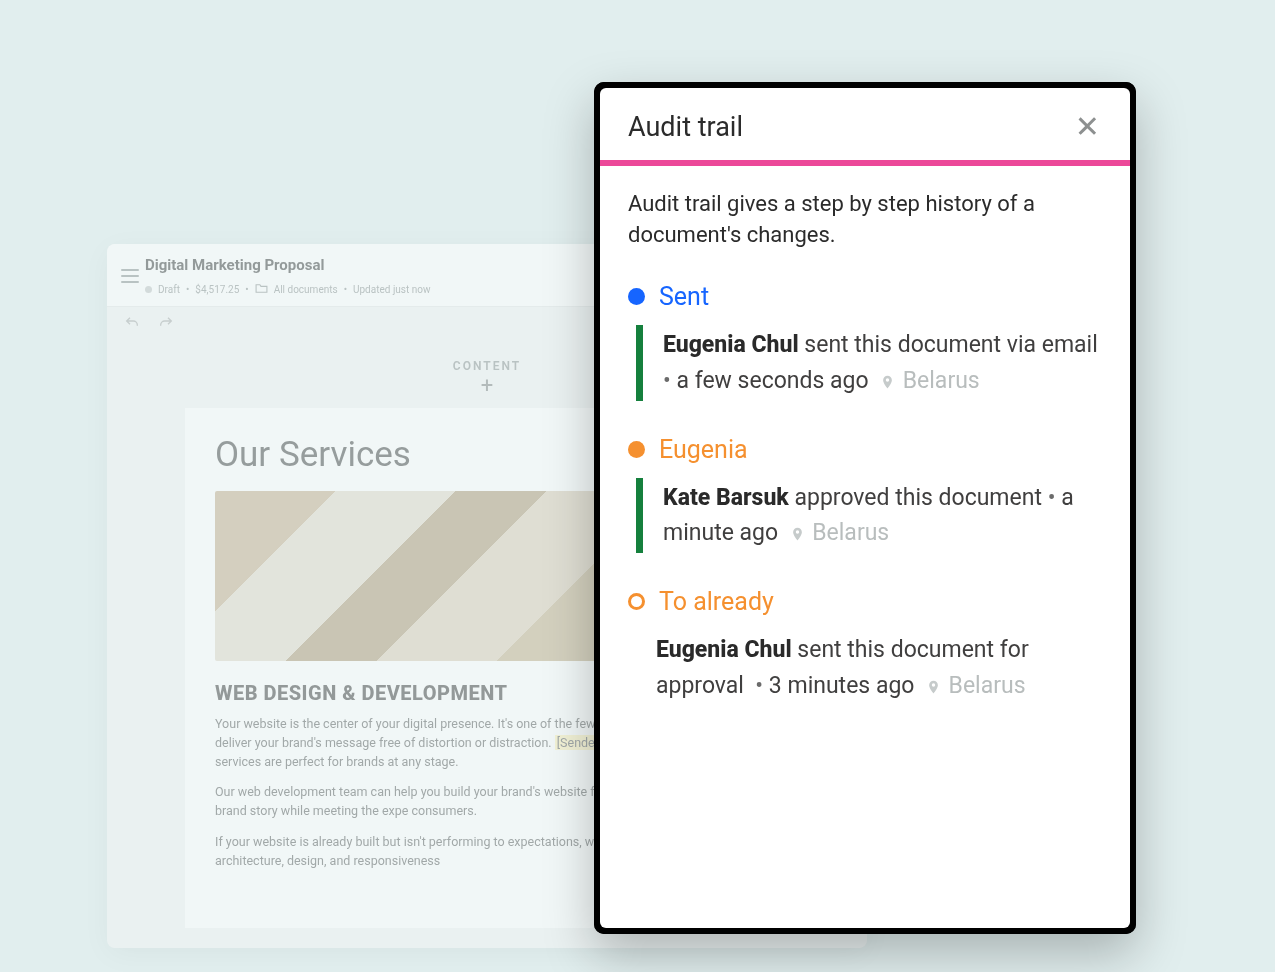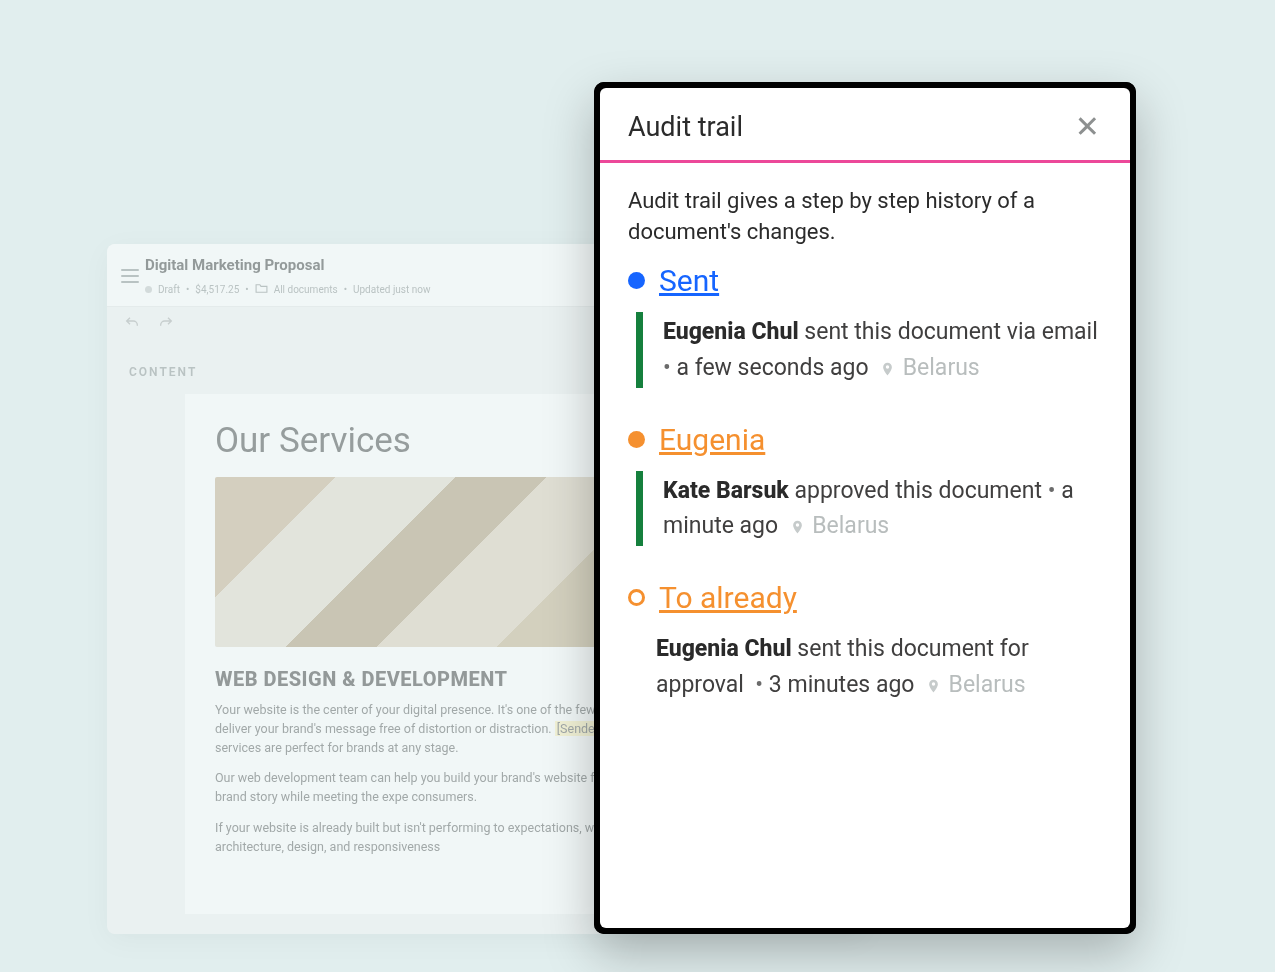--- a/index.html
+++ b/index.html
@@ -43,20 +43,21 @@
   .avatars { display:flex; align-items:center; }
   .avatar { width:26px;height:26px;border-radius:50%; background:#e8c7a7; border:2px solid #fff; }
   .avatar.ds { background:#d7f2e4; color:#3aa86b; font-size:10px; font-weight:700; display:flex;align-items:center;justify-content:center; margin-left:-8px; border:2px solid #cfeede;}
   .toolbar {
     background:#f3f4f4; padding:8px 16px; display:flex; gap:16px;
   }
   .toolbar svg { opacity:.55; }
   .panel-header{
     display:flex; align-items:center; padding:16px 22px 10px 22px;
     justify-content:space-between;
+    flex-direction:column;
   }
   .panel-header .lbl{ letter-spacing:2px; font-size:12px; color:#9aa0a0; font-weight:600;}
   .plus { font-size:22px; color:#8f9393; }
   .doc-page{
     background:#fff; margin:0 18px 20px 78px; padding:26px 30px 28px 30px;
     min-height:520px;
   }
   .doc-page h2{ font-size:35px; font-weight:400; color:#5a5c5c; margin-bottom:16px;}
   .imgrow{ display:flex; gap:12px; margin-bottom:20px;}
   .ph{ height:170px; flex:1; border-radius:2px;
@@ -88,34 +89,34 @@
   }
   .panel{
     background:#fff;
     border-radius:6px;
     height:100%;
     min-height:840px;
   }
   .panel-top{
     display:flex; align-items:center; justify-content:space-between;
     padding:22px 26px 16px 28px;
-    border-bottom:3px solid #ec4899;
+    border-bottom:6px solid #ec4899;
   }
   .panel-top h1{ font-size:27px; font-weight:400; color:#2b2b2b;}
   .close{ font-size:30px; color:#8d9090; line-height:1; cursor:pointer; padding:2px 4px;}
   .panel-body{ padding:22px 28px 10px 28px; }
-  .intro{ font-size:22px; line-height:1.42; color:#2b2b2b; margin-bottom:16px;}
+  .intro{ font-size:22px; line-height:1.42; color:#2b2b2b; margin-bottom:32px;}
 
   .event{ margin-bottom:34px; }
   .ev-head{ display:flex; align-items:center; gap:14px; margin-bottom:14px;}
   .ev-dot{ width:17px;height:17px;border-radius:50%; }
   .ev-dot.blue{ background:#1665ff;}
   .ev-dot.orange{ background:#f5902f;}
   .ev-dot.ring{ background:#fff; border:3px solid #f5902f;}
-  .ev-title{ font-size:30px;text-decoration:underline; }
+  .ev-title{ font-size:25px; }
   .ev-title.blue{ color:#1665ff;}
   .ev-title.orange{ color:#f5902f;}
   .ev-body{
     margin-left:8px; padding:2px 0 2px 20px;
     font-size:23px; line-height:1.55; color:#403f3f;
   }
   .ev-body.bar{ border-left:7px solid #15803d; }
   .ev-body b{ font-weight:800; color:#2a2a2a;}
   .loc{ color:#b8bdbd; }
   .pin{ color:#c6cbcb; margin-right:2px; position:relative; top:1px;}

